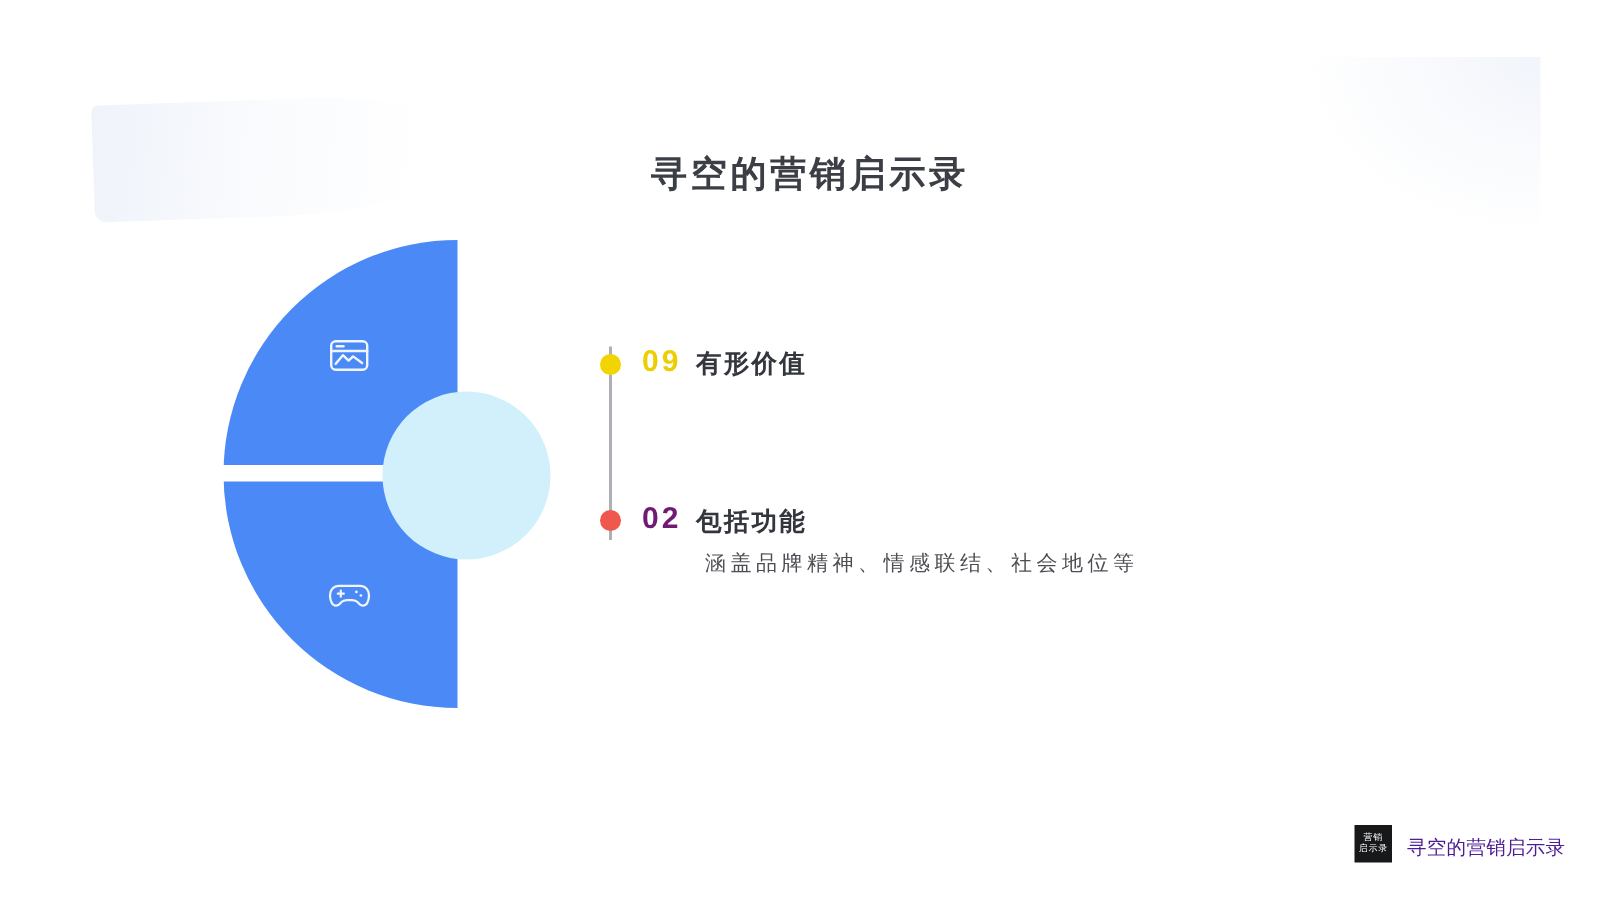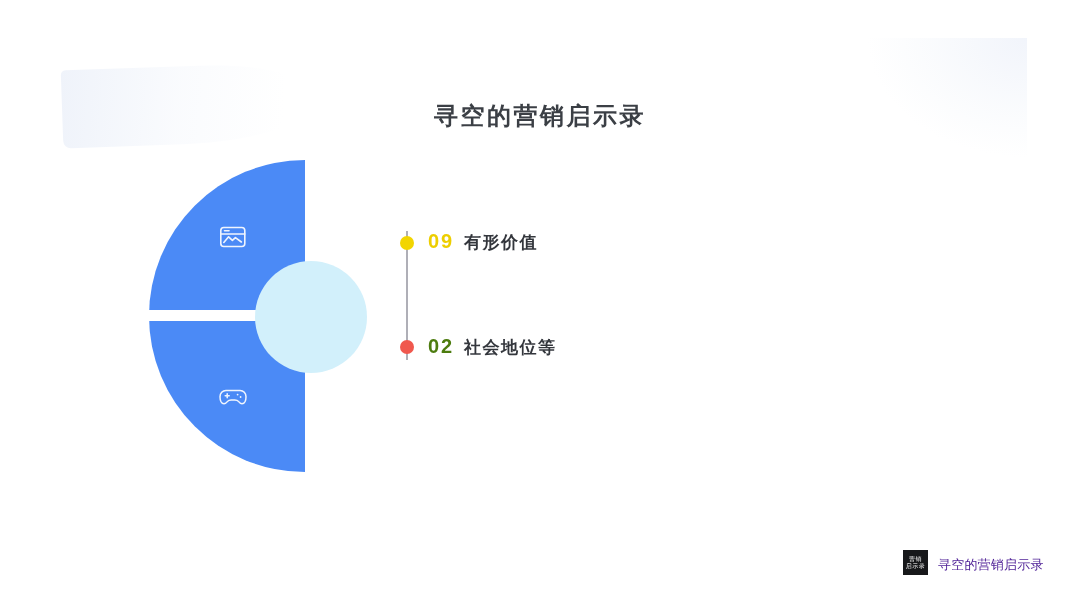--- a/index.html
+++ b/index.html
@@ -96,22 +96,23 @@
 
   <svg class="timeline-svg" width="16" height="140" viewBox="0 0 16 140">
     <rect x="7" y="3" width="2" height="129" fill="#afafb7"></rect>
     <circle cx="8" cy="15" r="7" fill="#f2d500"></circle>
     <circle cx="8" cy="119" r="7" fill="#f0584e"></circle>
   </svg>
 
   <div class="item-number n1" style="color: rgb(237, 206, 0);">09</div>
   <div class="item-heading h1">有形价值</div>
 
-  <div class="item-number n2" style="color: #4d7c0f;">02</div>
-  <div class="item-heading h2">社会地位等</div>
+  <div class="item-number n2" style="color: #701a75;">02</div>
+  <div class="item-heading h2">包括功能</div>
+  <div class="item-desc d2">涵盖品牌精神、情感联结、社会地位等</div>
 
   <div class="footer-logo">
     <span>营销</span>
     <span>启示录</span>
   </div>
   <div class="brand-name">寻空的营销启示录</div>
 
 </div>
 
 </body></html>

